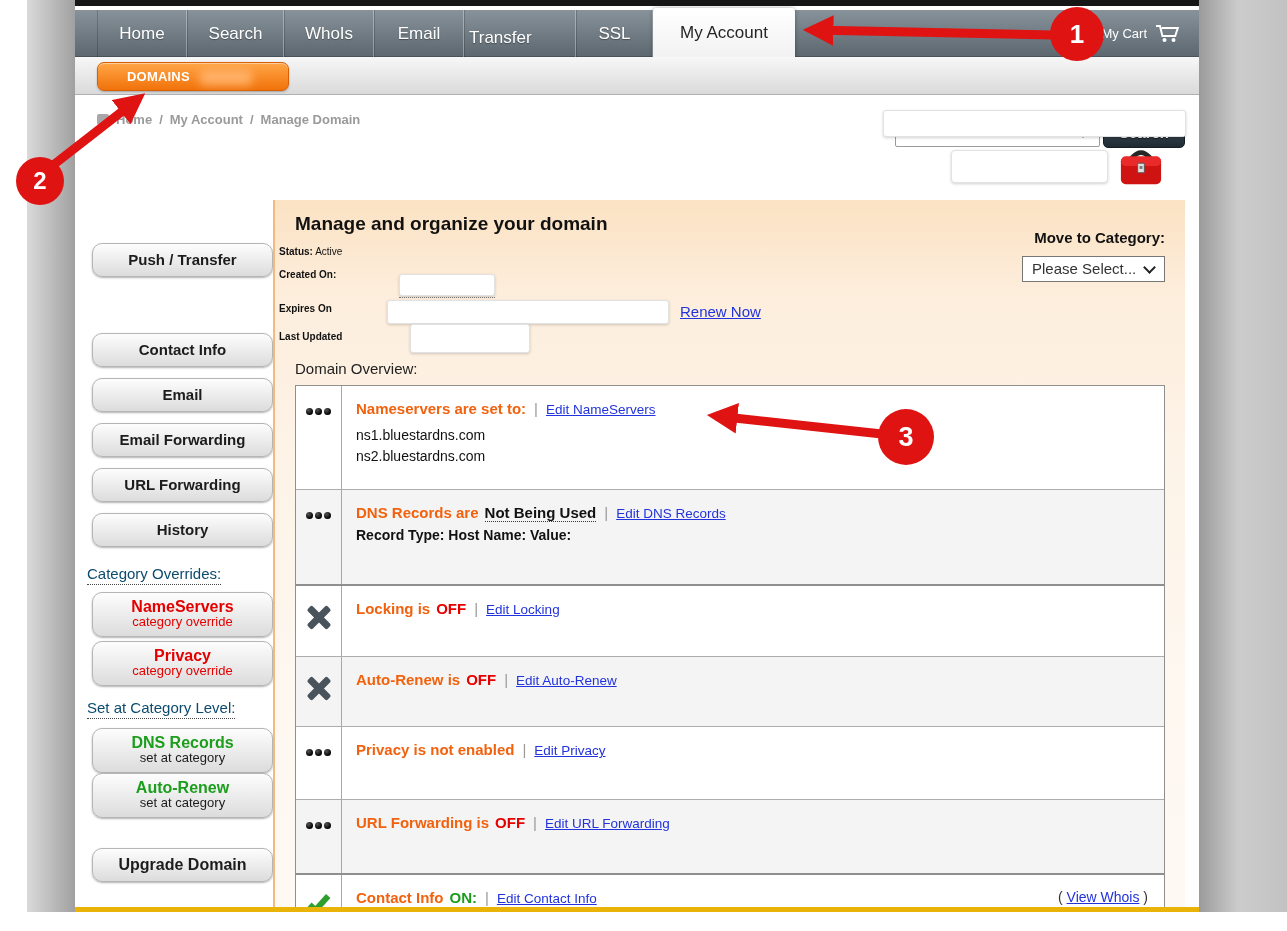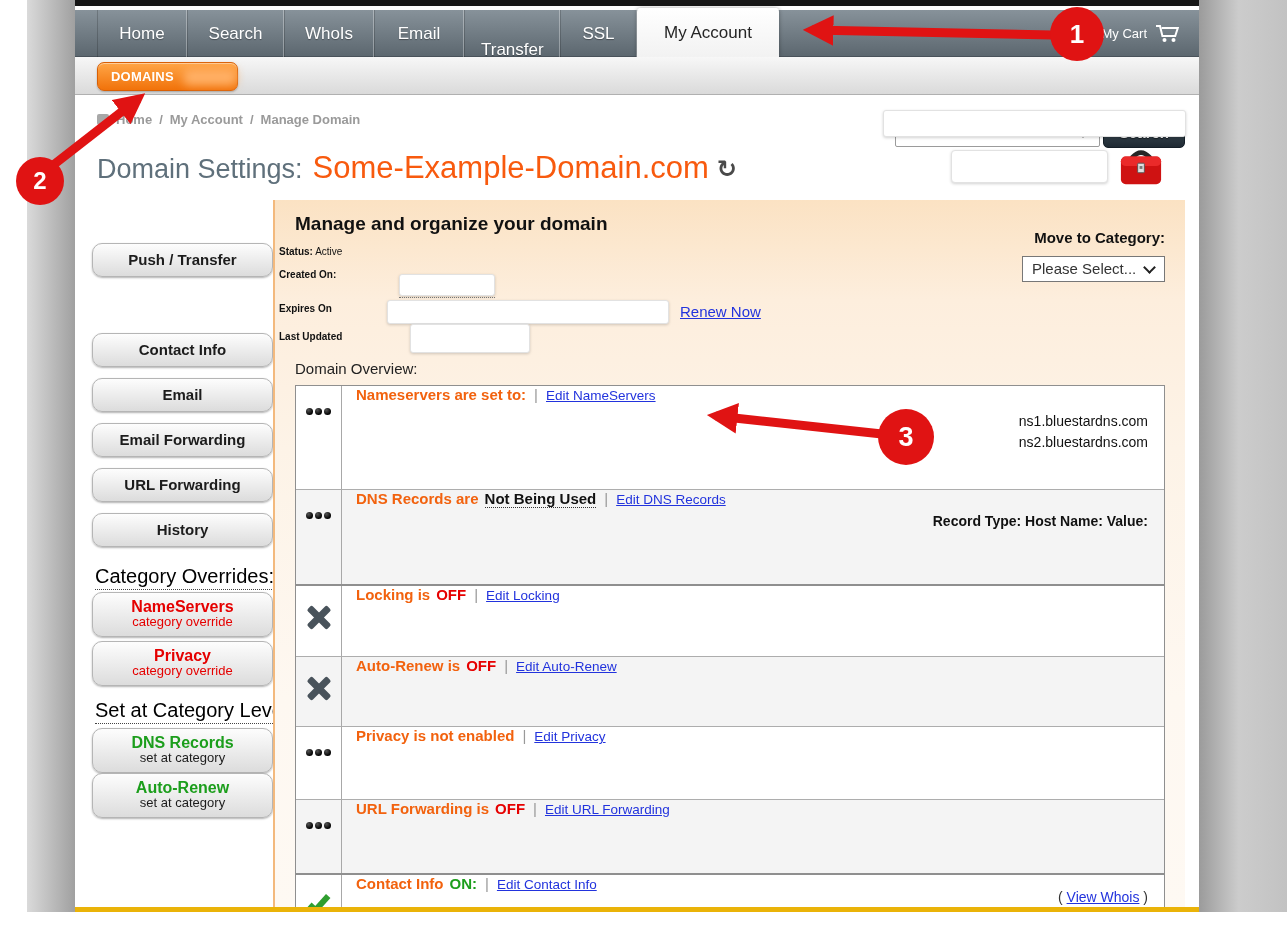--- a/index.html
+++ b/index.html
@@ -27,24 +27,24 @@
     text-shadow:0 1px 1px rgba(0,0,0,.35); white-space:nowrap; }
   .tab-active { position:relative; top:-2px; height:49px; line-height:49px; width:142px;
     text-align:center; padding:0; background:linear-gradient(#ffffff,#f2f2f2); color:#262626;
     border:none; border-radius:4px 4px 0 0; text-shadow:none; box-shadow:0 0 4px rgba(0,0,0,.35); }
   .cart { position:absolute; right:18px; top:0; height:47px; display:flex; align-items:center;
     gap:8px; color:#fff; font-size:13px; }
 
   
   .subnav { position:absolute; left:0; top:57px; width:100%; height:38px;
     background:linear-gradient(#f7f7f7,#dadada); border-bottom:1px solid #b0b0b0; }
-  .pill { position:absolute; left:22px; top:5px; width:141px; height:29px; border-radius:7px;
+  .pill { position:absolute; left:22px; top:5px; width:192px; height:29px; border-radius:7px;
     background:linear-gradient(#ffa647,#f1720a); border:1px solid #d85f05;
     box-shadow:inset 0 1px 0 rgba(255,255,255,.45), 0 1px 2px rgba(0,0,0,.25);
-    display:flex; align-items:center; padding-left:13px; color:#fff; font-weight:bold;
+    display:flex; align-items:center; padding-left:29px; color:#fff; font-weight:bold;
     font-size:13px; letter-spacing:.2px; }
   .pill-blur { width:52px; height:16px; margin-left:10px; background:#ffb066;
     filter:blur(5px); border-radius:4px; }
   .subnav-items { position:absolute; left:278px; top:0; height:38px; display:flex;
     align-items:center; }
   .subnav-item { margin-left:30px; font-size:13.5px; font-weight:bold; color:#333;
     white-space:nowrap; }
   .subnav-item:first-child { margin-left:84px; }
   .combo { position:absolute; left:820px; top:62px; width:205px; height:28px; background:#fff;
     border:1px solid #9b9b9b; border-radius:2px; }
@@ -76,21 +76,21 @@
     background:linear-gradient(#fdfdfd,#dcdcdc); border:1px solid #b5b5b5;
     box-shadow:0 1px 2px rgba(0,0,0,.3); text-align:center; line-height:32px;
     font-size:15px; font-weight:bold; color:#1c1c1c; }
   .sbtn-active { width:183px; height:33px; background:#fdeedd; border:1px solid #f0a763;
     border-right:none; border-radius:10px 0 0 10px; box-shadow:none; z-index:5; }
   .sbtn-2line { height:45px; line-height:normal; padding-top:5px; }
   .sbtn-2line .t1 { font-size:16px; font-weight:bold; line-height:17px; }
   .sbtn-2line .t2 { font-size:13px; font-weight:normal; line-height:14px; }
   .red   { color:#e50000; }
   .green { color:#1c9e1c; }
-  .slabel { position:absolute; left:20px; font-size:20px; color:#000000; }
+  .slabel { position:absolute; left:12px; font-size:15px; color:#0c4a6e; }
   .slabel span { border-bottom:1px dotted #444; padding-bottom:2px; }
 
   
   .panel { position:absolute; left:198px; top:200px; width:912px; height:712px;
     border-left:2px solid #f3b97d; overflow:hidden;
     background:linear-gradient(180deg,#fbe2c3 0%,#fdeedd 14%,#fdf3e7 35%,#fef8f1 70%,#fef9f3 100%); }
   .h-manage { position:absolute; left:20px; top:13px; font-size:19px; font-weight:bold; color:#111; }
   .pline { position:absolute; left:4px; font-size:10px; color:#111; }
   .pline b { font-weight:bold; }
   .box-created { position:absolute; left:124px; top:74px; width:96px; height:22px; }
@@ -110,21 +110,21 @@
   
   .ovlabel { position:absolute; left:20px; top:160px; font-size:15px; color:#222; }
   .table { position:absolute; left:20px; top:185px; width:870px; border:1px solid #8f8f8f;
     background:#fff; }
   .trow { display:flex; border-top:1px solid #adadad; }
   .trow:first-child { border-top:none; }
   .trow.thick { border-top:2px solid #8f8f8f; }
   .trow.alt { background:#f4f4f4; }
   .ticon { width:46px; border-right:1px solid #a8a8a8; display:flex; justify-content:center;
     padding-top:18px; }
-  .tbody { flex:1; padding:0 16px 0 14px; position:relative;text-align:right; }
+  .tbody { flex:1; padding:14px 16px 0 14px; position:relative; }
   .tline { display:flex; align-items:baseline; white-space:nowrap; }
   .ttitle { font-size:15px; font-weight:bold; color:#f2620e; }
   .tstatus { font-size:15px; font-weight:bold; margin-left:6px; }
   .st-red { color:#e60000; }
   .st-green { color:#1c9e1c; }
   .st-dotted { color:#111; border-bottom:1px dotted #333; }
   .tsep { color:#999; margin:0 8px; font-size:15px; }
   .tlink { font-size:13.5px; }
   .nsline { font-size:14px; color:#111; line-height:21px; }
   .nsfirst { margin-top:8px; }
@@ -161,21 +161,21 @@
 
   <div class="page">
     <div class="topstrip"></div>
 
     <div class="mainnav">
       <div class="tabs">
         <div class="tab" style="width:90px;text-align:center;padding:0">Home</div>
         <div class="tab" style="width:97px;text-align:center;padding:0">Search</div>
         <div class="tab" style="width:90px;text-align:center;padding:0">WhoIs</div>
         <div class="tab" style="width:90px;text-align:center;padding:0">Email</div>
-        <div class="tab" style="width:96px;text-align:left;padding:16px">Transfer</div>
+        <div class="tab" style="width:112px;text-align:left;padding:4px">Transfer</div>
         <div class="tab" style="width:77px;text-align:center;padding:0">SSL</div>
         <div class="tab tab-active">My Account</div>
       </div>
       <div class="cart">
         <span>My Cart</span>
         <svg width="26" height="19" viewBox="0 0 26 19">
           <path d="M1 2 h4 l2.4 10 h12.8 l2.6 -8 h-16" fill="none" stroke="#fff" stroke-width="2"></path>
           <circle cx="9.5" cy="16" r="2" fill="#fff"></circle>
           <circle cx="18.5" cy="16" r="2" fill="#fff"></circle>
         </svg>
@@ -198,25 +198,20 @@
       <span>Home</span>
       <span>/</span>
       <span>My Account</span>
       <span>/</span>
       <span>Manage Domain</span>
     </div>
 
     <div class="redact r-top"></div>
     <div class="redact r-mid"></div>
 
-    <div class="pagehead">
-      <span class="ph-label">Domain Settings:</span>
-      <span class="ph-domain">Some-Example-Domain.com</span>
-      <span class="refresh">↻</span>
-    </div>
 
     <svg class="toolbox" width="46" height="44" viewBox="0 0 48 46">
       <path d="M15 13 q9 -10 18 0" fill="none" stroke="#262626" stroke-width="5" stroke-linecap="round"></path>
       <rect x="3" y="12" width="42" height="29" rx="5" fill="#cf1212"></rect>
       <rect x="3" y="12" width="42" height="10" rx="5" fill="#ea2a2a"></rect>
       <rect x="20.5" y="19" width="7" height="10" rx="1" fill="#e0e0e0" stroke="#555" stroke-width="1"></rect>
       <rect x="22.5" y="22" width="3" height="3" fill="#777"></rect>
     </svg>
 
     <div class="sbtn" style="top:243px">Push / Transfer</div>
@@ -239,20 +234,21 @@
     <div class="slabel" style="top:699px"><span>Set at Category Level:</span></div>
     <div class="sbtn sbtn-2line" style="top:728px">
       <div class="t1 green">DNS Records</div>
       <div class="t2">set at category</div>
     </div>
     <div class="sbtn sbtn-2line" style="top:773px">
       <div class="t1 green">Auto-Renew</div>
       <div class="t2">set at category</div>
     </div>
 
+    <div class="sbtn" style="top:848px;font-size:16px">Upgrade Domain</div>
 
     <div class="panel">
       <div class="h-manage">Manage and organize your domain</div>
 
       <div class="pline" style="top:46px">
         <b>Status:</b>
         <span>Active</span>
       </div>
       <div class="pline" style="top:69px">
         <b>Created On:</b>

